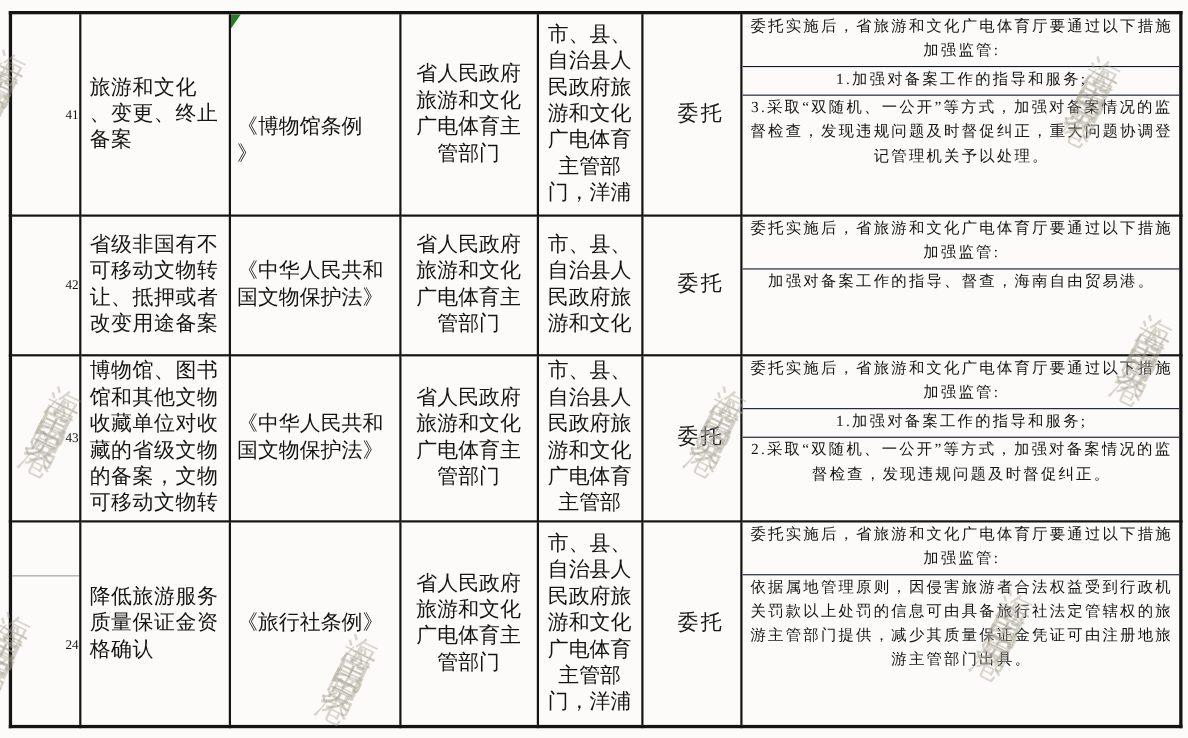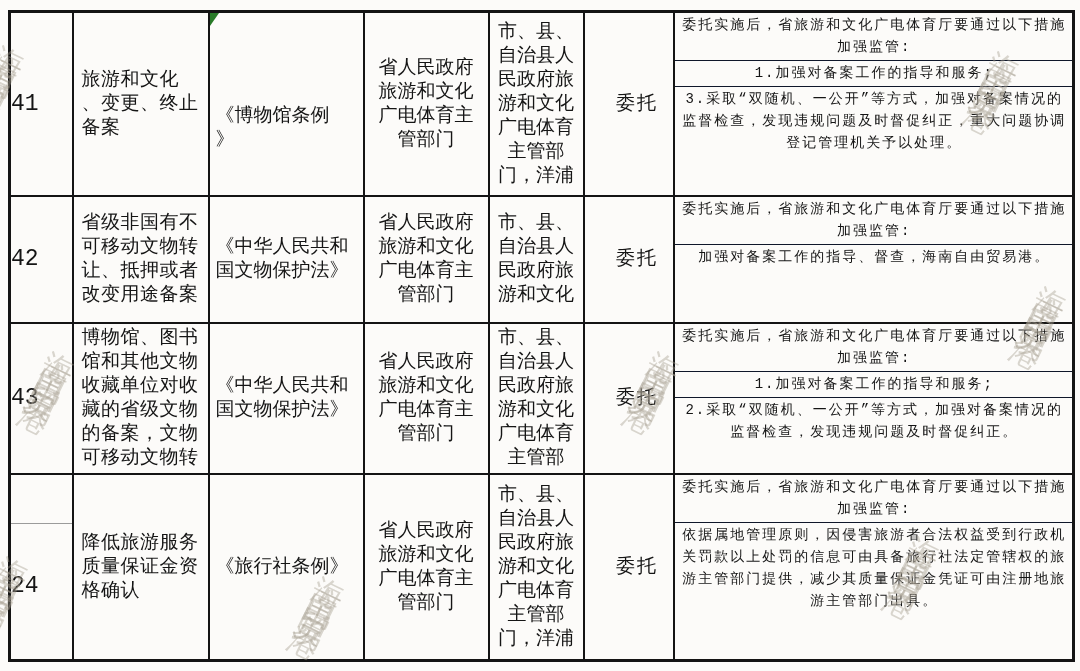--- a/index.html
+++ b/index.html
@@ -18,23 +18,22 @@
   }
   table.gov, table.gov th, table.gov td { border:2px solid #141414; }
   table.gov { border-width:3px; }
   th {
     font-size:19px; font-weight:bold; text-align:center; vertical-align:middle;
     letter-spacing:1px; padding:2px;
   }
   td {
     font-size:19px; vertical-align:middle; overflow:hidden;
     line-height:24px;
-    font-family:Liberation Mono, monospace;
   }
-  td.seq   { text-align:left; font-size:23px; position:relative; }
+  td.seq   { text-align:right; font-size:12px; position:relative; }
   td.name  { text-align:left; padding:0 8px; white-space:pre-line; letter-spacing:0.5px; }
   td.basis { text-align:left; padding:0 6px; white-space:pre-line; position:relative; }
   td.oagency { text-align:center; padding:12px 6px; white-space:pre-line; }
   td.aagency { text-align:center; padding:0 5px; white-space:pre-line; }
   td.adjust  { text-align:center; letter-spacing:2px;padding-left:17px; }
   td.measures { vertical-align:top; padding:0; }
   .measure-p {
     font-size:14px; line-height:22px; letter-spacing:2px;
     padding:1px 3px 2px 5px; text-align:center;
   }

